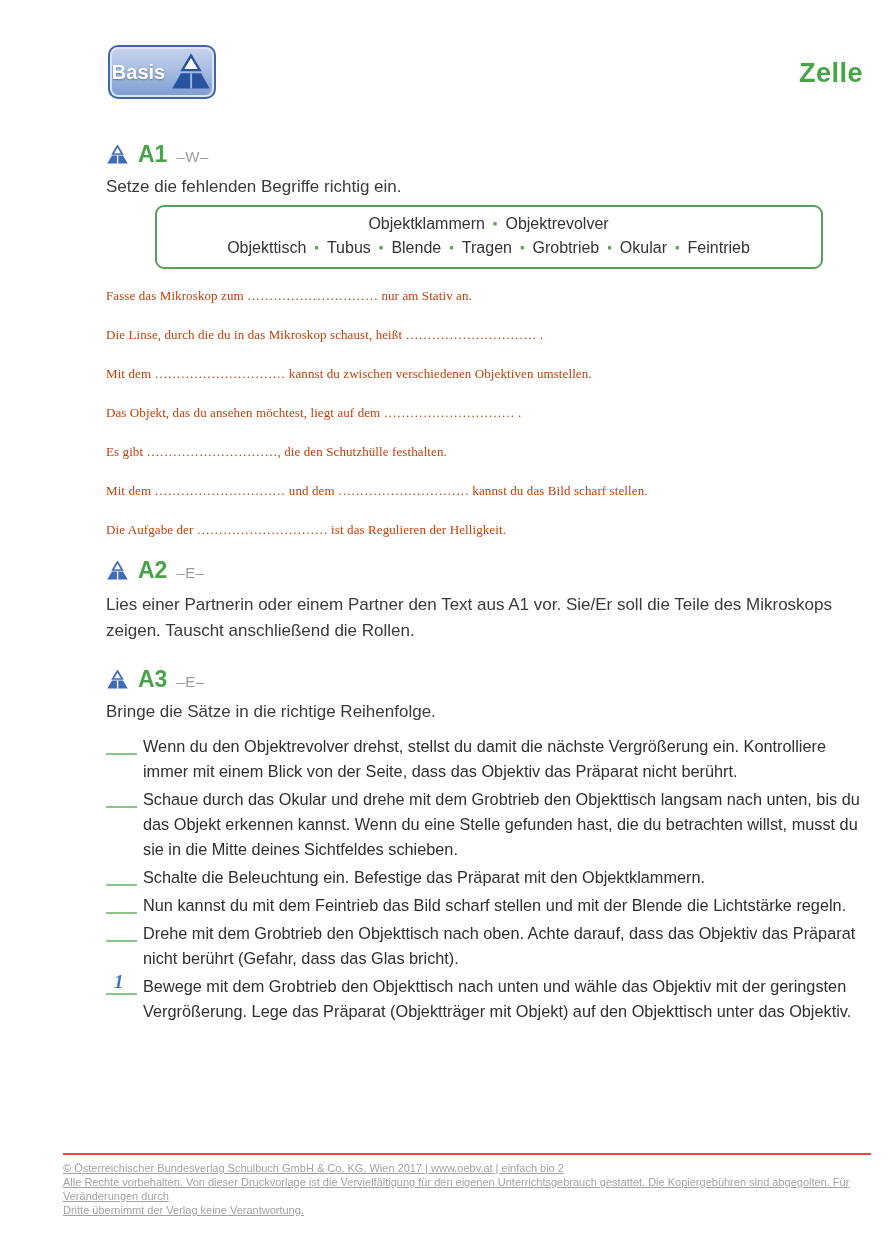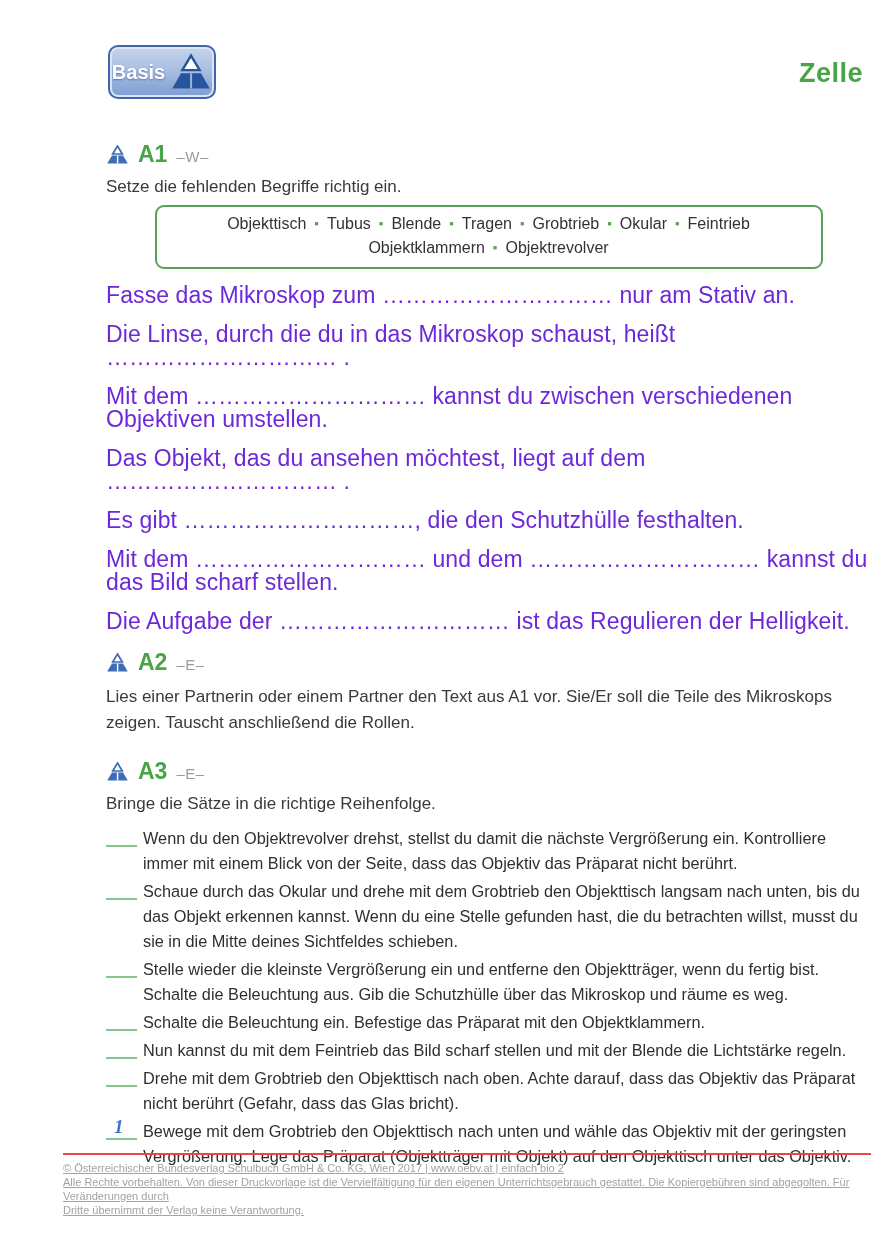--- a/index.html
+++ b/index.html
@@ -26,22 +26,22 @@
   .para{margin-top:8px;font-size:17px;line-height:26px;color:#3a3a3a;max-width:750px;}
   
   .wordbox{
     width:644px;margin:8px auto 0;border:2px solid #58a158;border-radius:9px;
     text-align:center;padding:5px 10px 7px;font-size:16px;line-height:24px;color:#333;
   }
   .wb-line span + span::before{content:"▪";color:#55a649;font-size:13px;margin:0 8px;vertical-align:1px;}
   
   .sentences{margin-top:15px;}
   .sentence{
-    font-family:Liberation Sans, sans-serif;font-size:23px;line-height:23px;
-    color:#6d28d9;margin:0 0 16px 0;max-width:765px;letter-spacing:.1px;
+    font-family:Liberation Serif, serif;font-size:13px;line-height:23px;
+    color:#c2410c;margin:0 0 16px 0;max-width:765px;letter-spacing:.1px;
   }
   
   .order-list{margin-top:12px;}
   .order-item{display:flex;gap:4px;margin-bottom:3px;}
   .order-cell{width:33px;flex:none;position:relative;}
   .order-line{position:absolute;top:19px;left:0;width:31px;border-top:2px solid #8bc48b;}
   .order-num{
     position:absolute;top:-3px;left:8px;color:#3b74c9;font-family:"Liberation Serif",serif;
     font-style:italic;font-weight:bold;font-size:19px;
   }
@@ -83,24 +83,24 @@
         </svg>
       </span>
       <span class="task-code">A1</span>
       <span class="task-level">–W–</span>
     </div>
     <div class="instruction">Setze die fehlenden Begriffe richtig ein.</div>
 
     <div class="wordbox">
       <div class="wb-line">
         
-      <span>Objekttisch</span><span>Tubus</span><span>Blende</span><span>Tragen</span><span>Grobtrieb</span><span>Okular</span><span>Feintrieb</span></div>
+      <span>Objektklammern</span><span>Objektrevolver</span></div>
       <div class="wb-line">
         
-      <span>Objektklammern</span><span>Objektrevolver</span></div>
+      <span>Objekttisch</span><span>Tubus</span><span>Blende</span><span>Tragen</span><span>Grobtrieb</span><span>Okular</span><span>Feintrieb</span></div>
     </div>
 
     <div class="sentences">
 
     <p class="sentence">Fasse das Mikroskop zum ………………………… nur am Stativ an.</p>
         <p class="sentence">Die Linse, durch die du in das Mikroskop schaust, heißt ………………………… .</p>
         <p class="sentence">Mit dem ………………………… kannst du zwischen verschiedenen Objektiven umstellen.</p>
         <p class="sentence">Das Objekt, das du ansehen möchtest, liegt auf dem ………………………… .</p>
         <p class="sentence">Es gibt …………………………, die den Schutzhülle festhalten.</p>
         <p class="sentence">Mit dem ………………………… und dem ………………………… kannst du das Bild scharf stellen.</p>
@@ -144,27 +144,20 @@
         </div>
 
         <div class="order-item">
           <div class="order-cell">
             <span class="order-num"></span>
             <span class="order-line"></span>
           </div>
           <div class="item-text">Schaue durch das Okular und drehe mit dem Grobtrieb den Objekttisch langsam nach unten, bis du das Objekt erkennen kannst. Wenn du eine Stelle gefunden hast, die du betrachten willst, musst du sie in die Mitte deines Sichtfeldes schieben.</div>
         </div>
 
-        <div class="order-item">
-          <div class="order-cell">
-            <span class="order-num"></span>
-            <span class="order-line"></span>
-          </div>
-          <div class="item-text">Stelle wieder die kleinste Vergrößerung ein und entferne den Objektträger, wenn du fertig bist. Schalte die Beleuchtung aus. Gib die Schutzhülle über das Mikroskop und räume es weg.</div>
-        </div>
 
         <div class="order-item">
           <div class="order-cell">
             <span class="order-num"></span>
             <span class="order-line"></span>
           </div>
           <div class="item-text">Schalte die Beleuchtung ein. Befestige das Präparat mit den Objektklammern.</div>
         </div>
 
         <div class="order-item">

